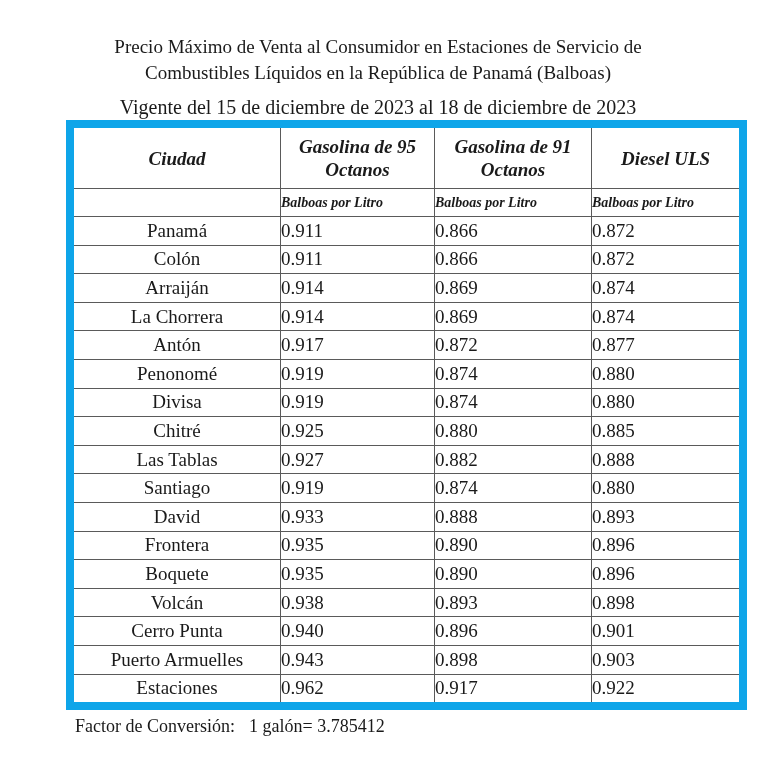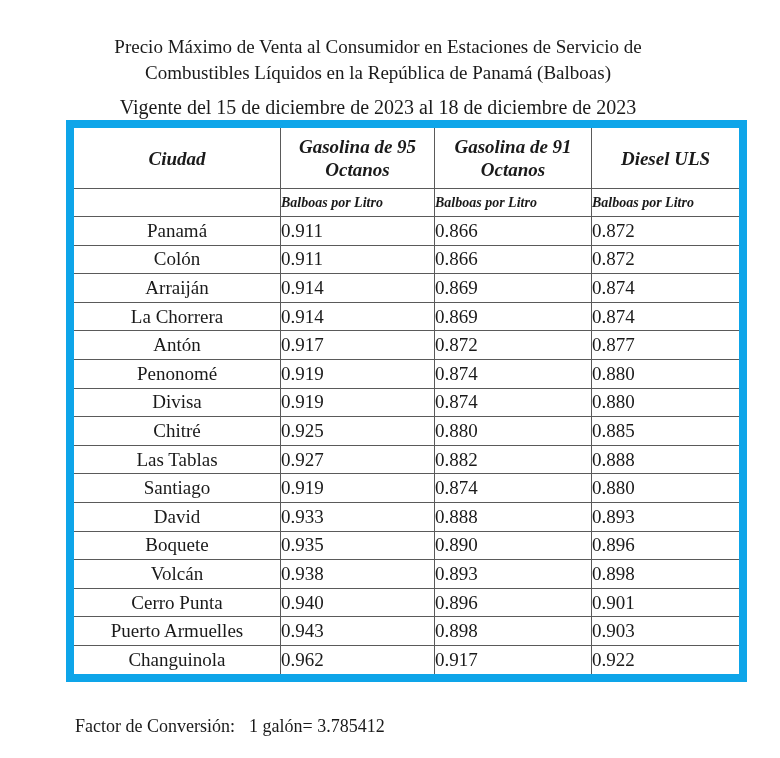--- a/index.html
+++ b/index.html
@@ -107,20 +107,26 @@
         <td class="num c2">0.874</td>
         <td class="num c3">0.880</td>
       </tr>
       <tr>
         <td class="city c0">David</td>
         <td class="num c1">0.933</td>
         <td class="num c2">0.888</td>
         <td class="num c3">0.893</td>
       </tr>
       <tr>
+        <td class="city c0">Frontera</td>
+        <td class="num c1">0.935</td>
+        <td class="num c2">0.890</td>
+        <td class="num c3">0.896</td>
+      </tr>
+      <tr>
         <td class="city c0">Boquete</td>
         <td class="num c1">0.935</td>
         <td class="num c2">0.890</td>
         <td class="num c3">0.896</td>
       </tr>
       <tr>
         <td class="city c0">Volcán</td>
         <td class="num c1">0.938</td>
         <td class="num c2">0.893</td>
         <td class="num c3">0.898</td>
@@ -131,21 +137,21 @@
         <td class="num c2">0.896</td>
         <td class="num c3">0.901</td>
       </tr>
       <tr>
         <td class="city c0">Puerto Armuelles</td>
         <td class="num c1">0.943</td>
         <td class="num c2">0.898</td>
         <td class="num c3">0.903</td>
       </tr>
       <tr>
-        <td class="city c0">Changuinola</td>
+        <td class="city c0">Estaciones</td>
         <td class="num c1">0.962</td>
         <td class="num c2">0.917</td>
         <td class="num c3">0.922</td>
       </tr>
     </tbody>
 </table>
 
 <div class="footer"><span>Factor de Conversión:</span><span class="val">1 galón= 3.785412</span></div>
 
 </body></html>

